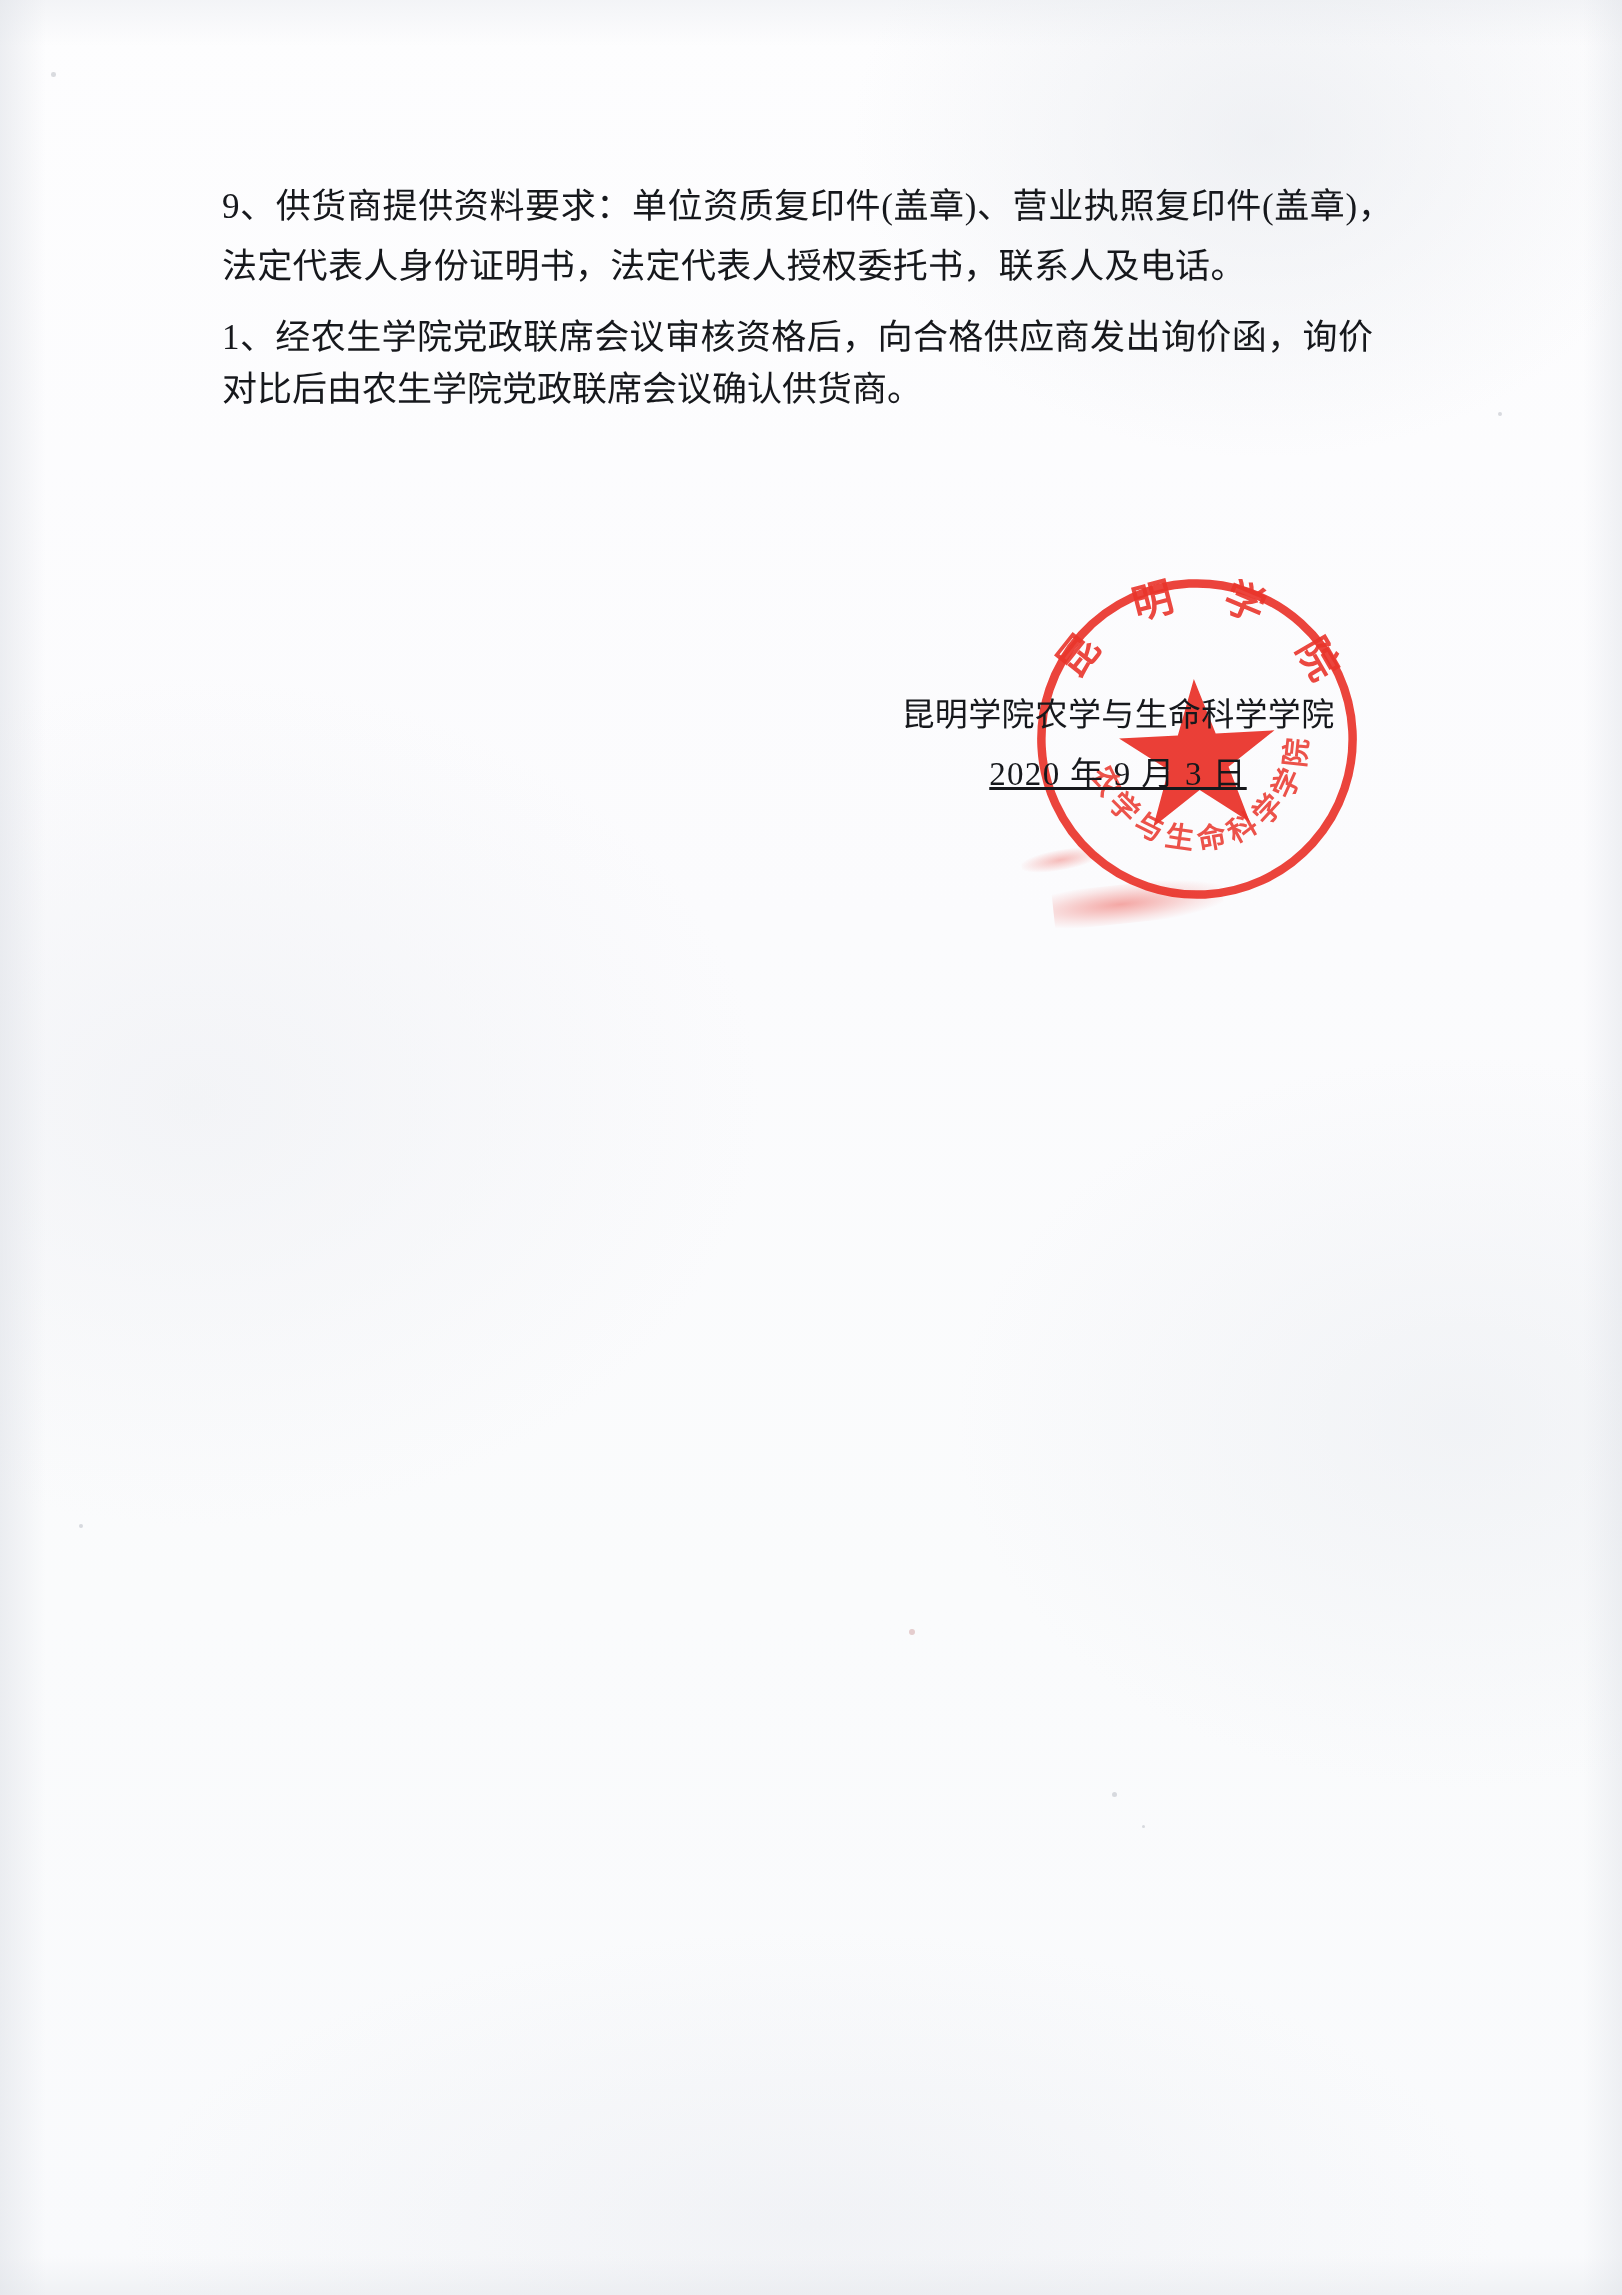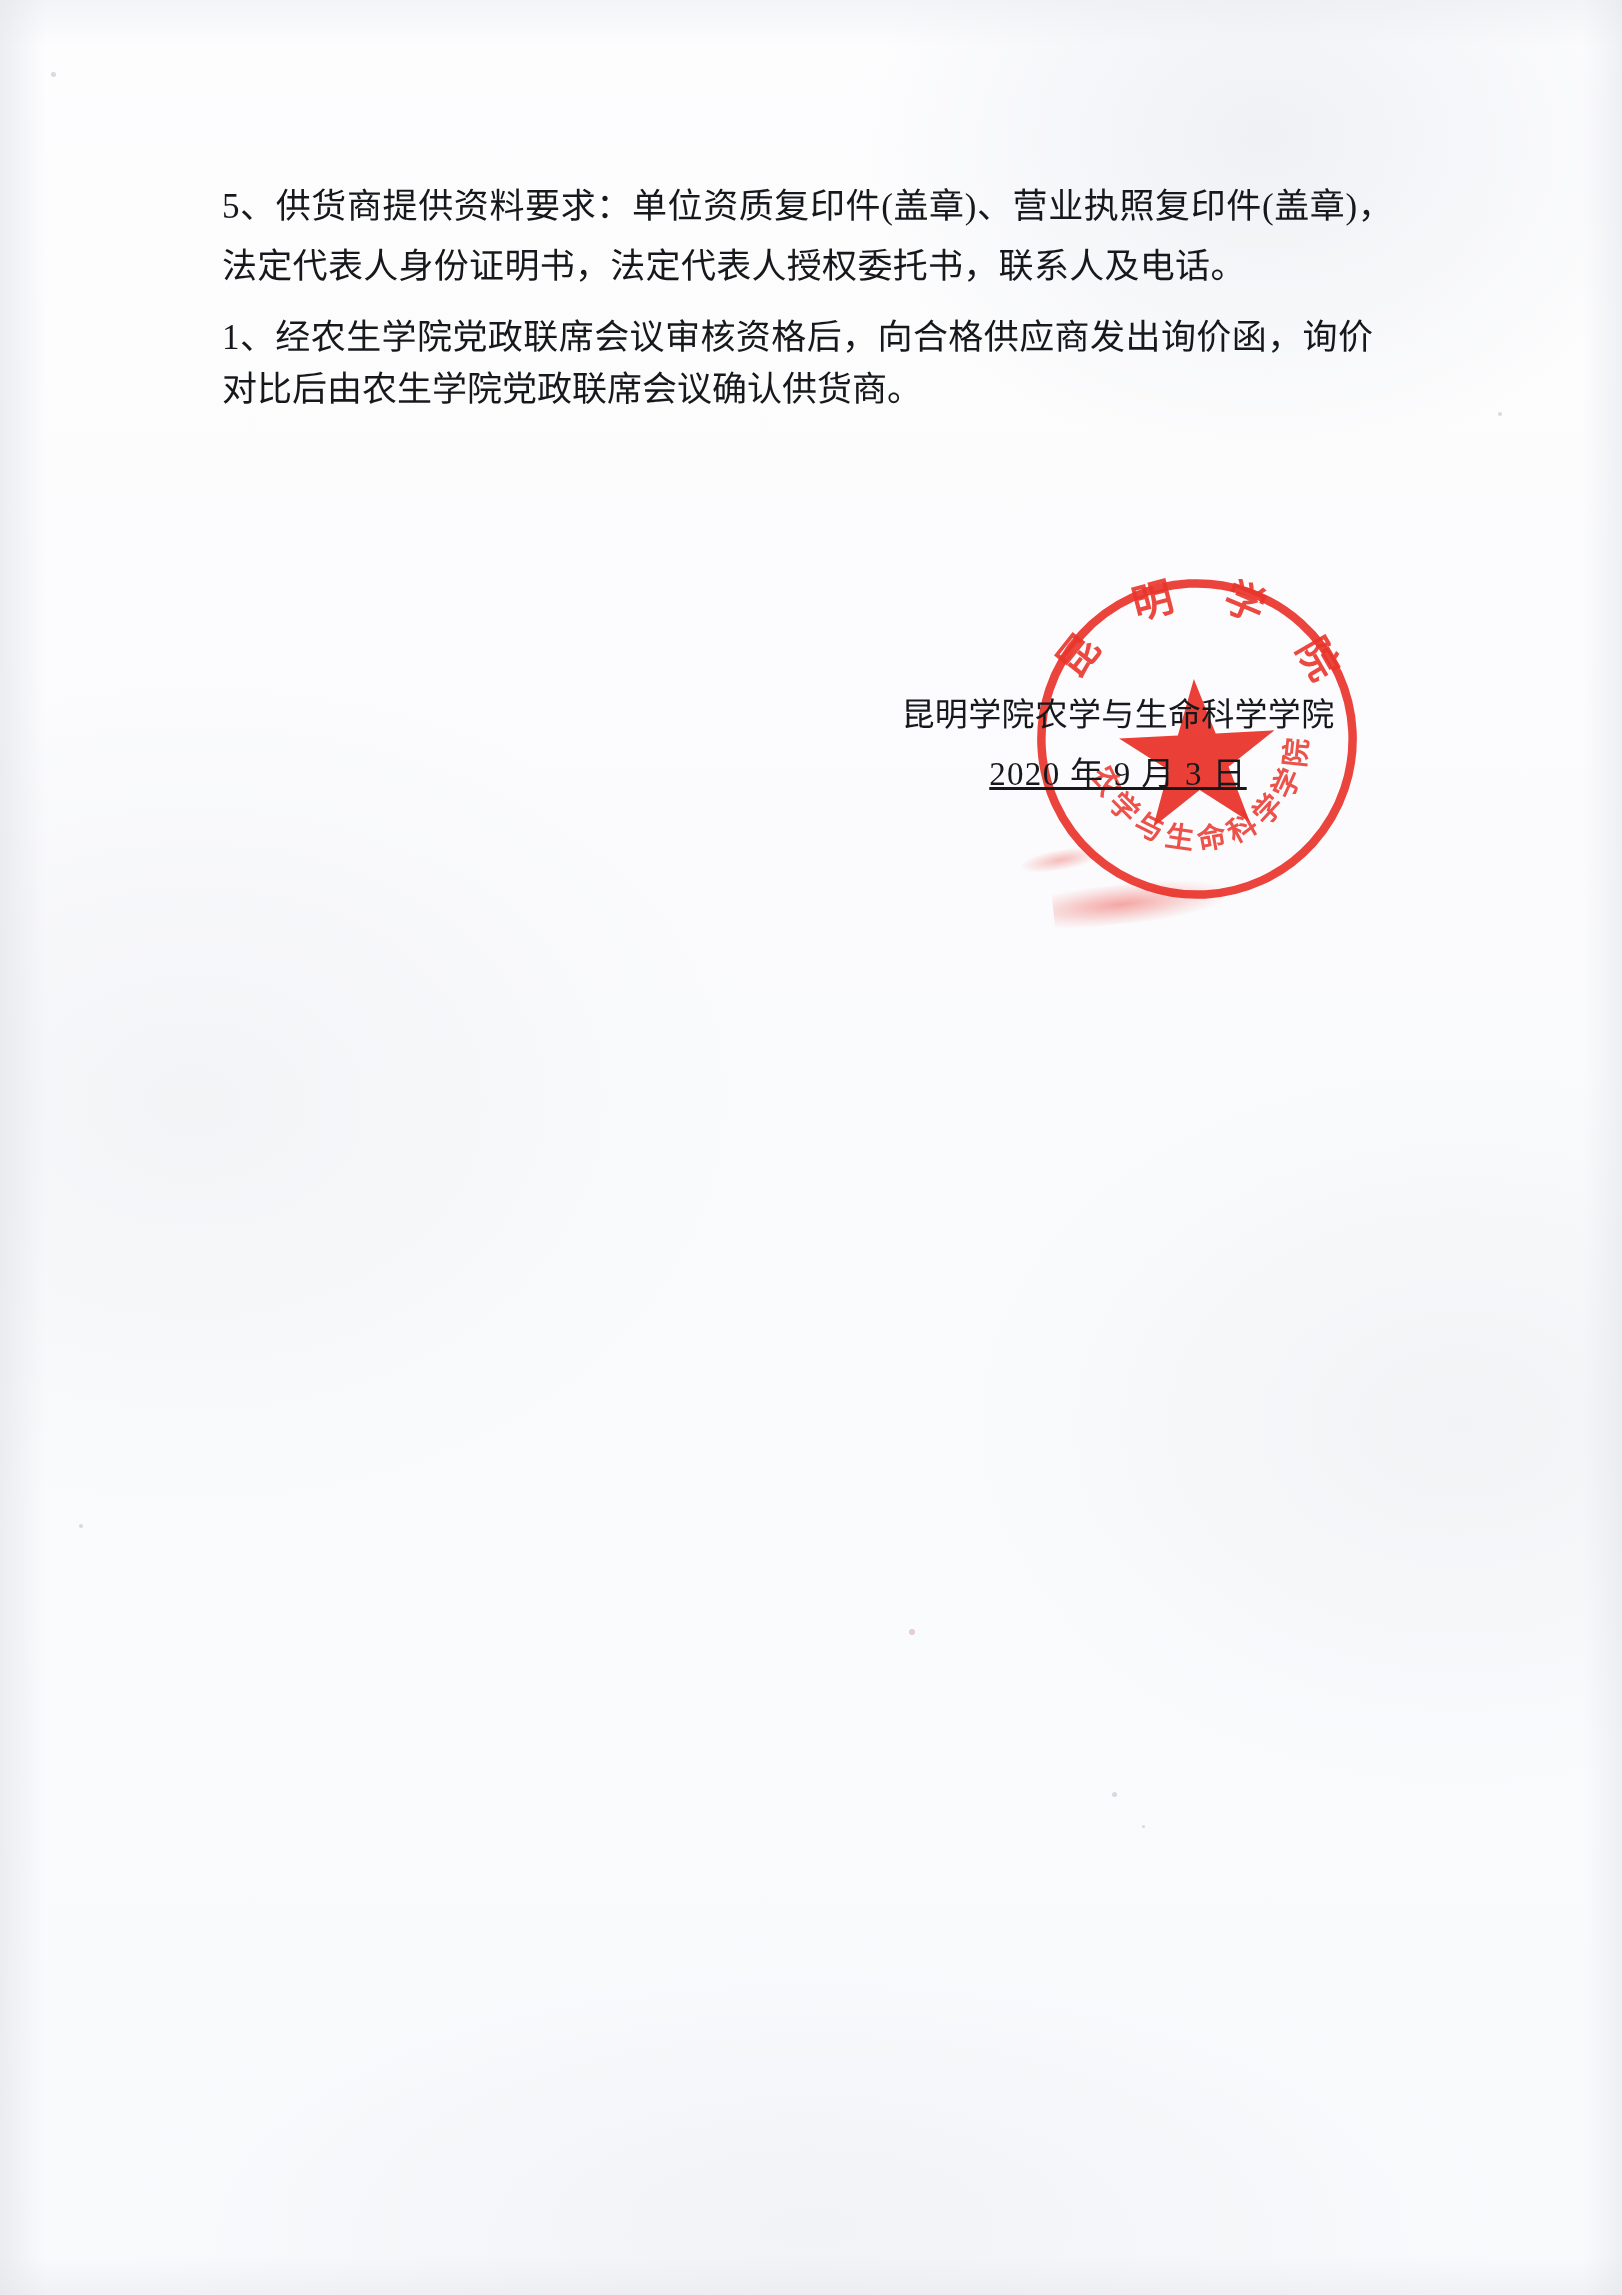--- a/index.html
+++ b/index.html
@@ -142,21 +142,21 @@
   <div class="vignette"></div>
 
   <div class="speck" style="left:51px;top:72px;width:4.6px;height:4.6px;"></div>
   <div class="speck" style="left:79px;top:1524px;width:3.9px;height:3.9px;"></div>
   <div class="speck" style="left:909px;top:1629px;width:5.9px;height:5.9px;background:rgba(190,120,120,0.35);"></div>
   <div class="speck" style="left:1112px;top:1792px;width:5.2px;height:5.2px;"></div>
   <div class="speck" style="left:1142px;top:1825px;width:3.3px;height:3.3px;"></div>
   <div class="speck" style="left:1498px;top:412px;width:3.9px;height:3.9px;"></div>
 
   <div class="content">
-    <p class="para para-1">5、供货商提供资料要求：单位资质复印件(盖章)、营业执照复印件(盖章)，法定代表人身份证明书，法定代表人授权委托书，联系人及电话。</p>
+    <p class="para para-1">9、供货商提供资料要求：单位资质复印件(盖章)、营业执照复印件(盖章)，法定代表人身份证明书，法定代表人授权委托书，联系人及电话。</p>
     <p class="para para-2">1、经农生学院党政联席会议审核资格后，向合格供应商发出询价函，询价对比后由农生学院党政联席会议确认供货商。</p>
   </div>
 
   <div class="seal">
     <svg width="340" height="340" viewBox="0 0 520 520" xmlns="http://www.w3.org/2000/svg">
       <defs>
         <path id="sealArcTop" d="M 60,260 A 200,200 0 0 1 460,260" fill="none"></path>
         <path id="sealArcBottom" d="M 92,260 A 168,168 0 0 0 428,260" fill="none"></path>
       </defs>
       <circle cx="260" cy="260" r="238" fill="none" stroke="#e8261c" stroke-width="13" opacity="0.92"></circle>

